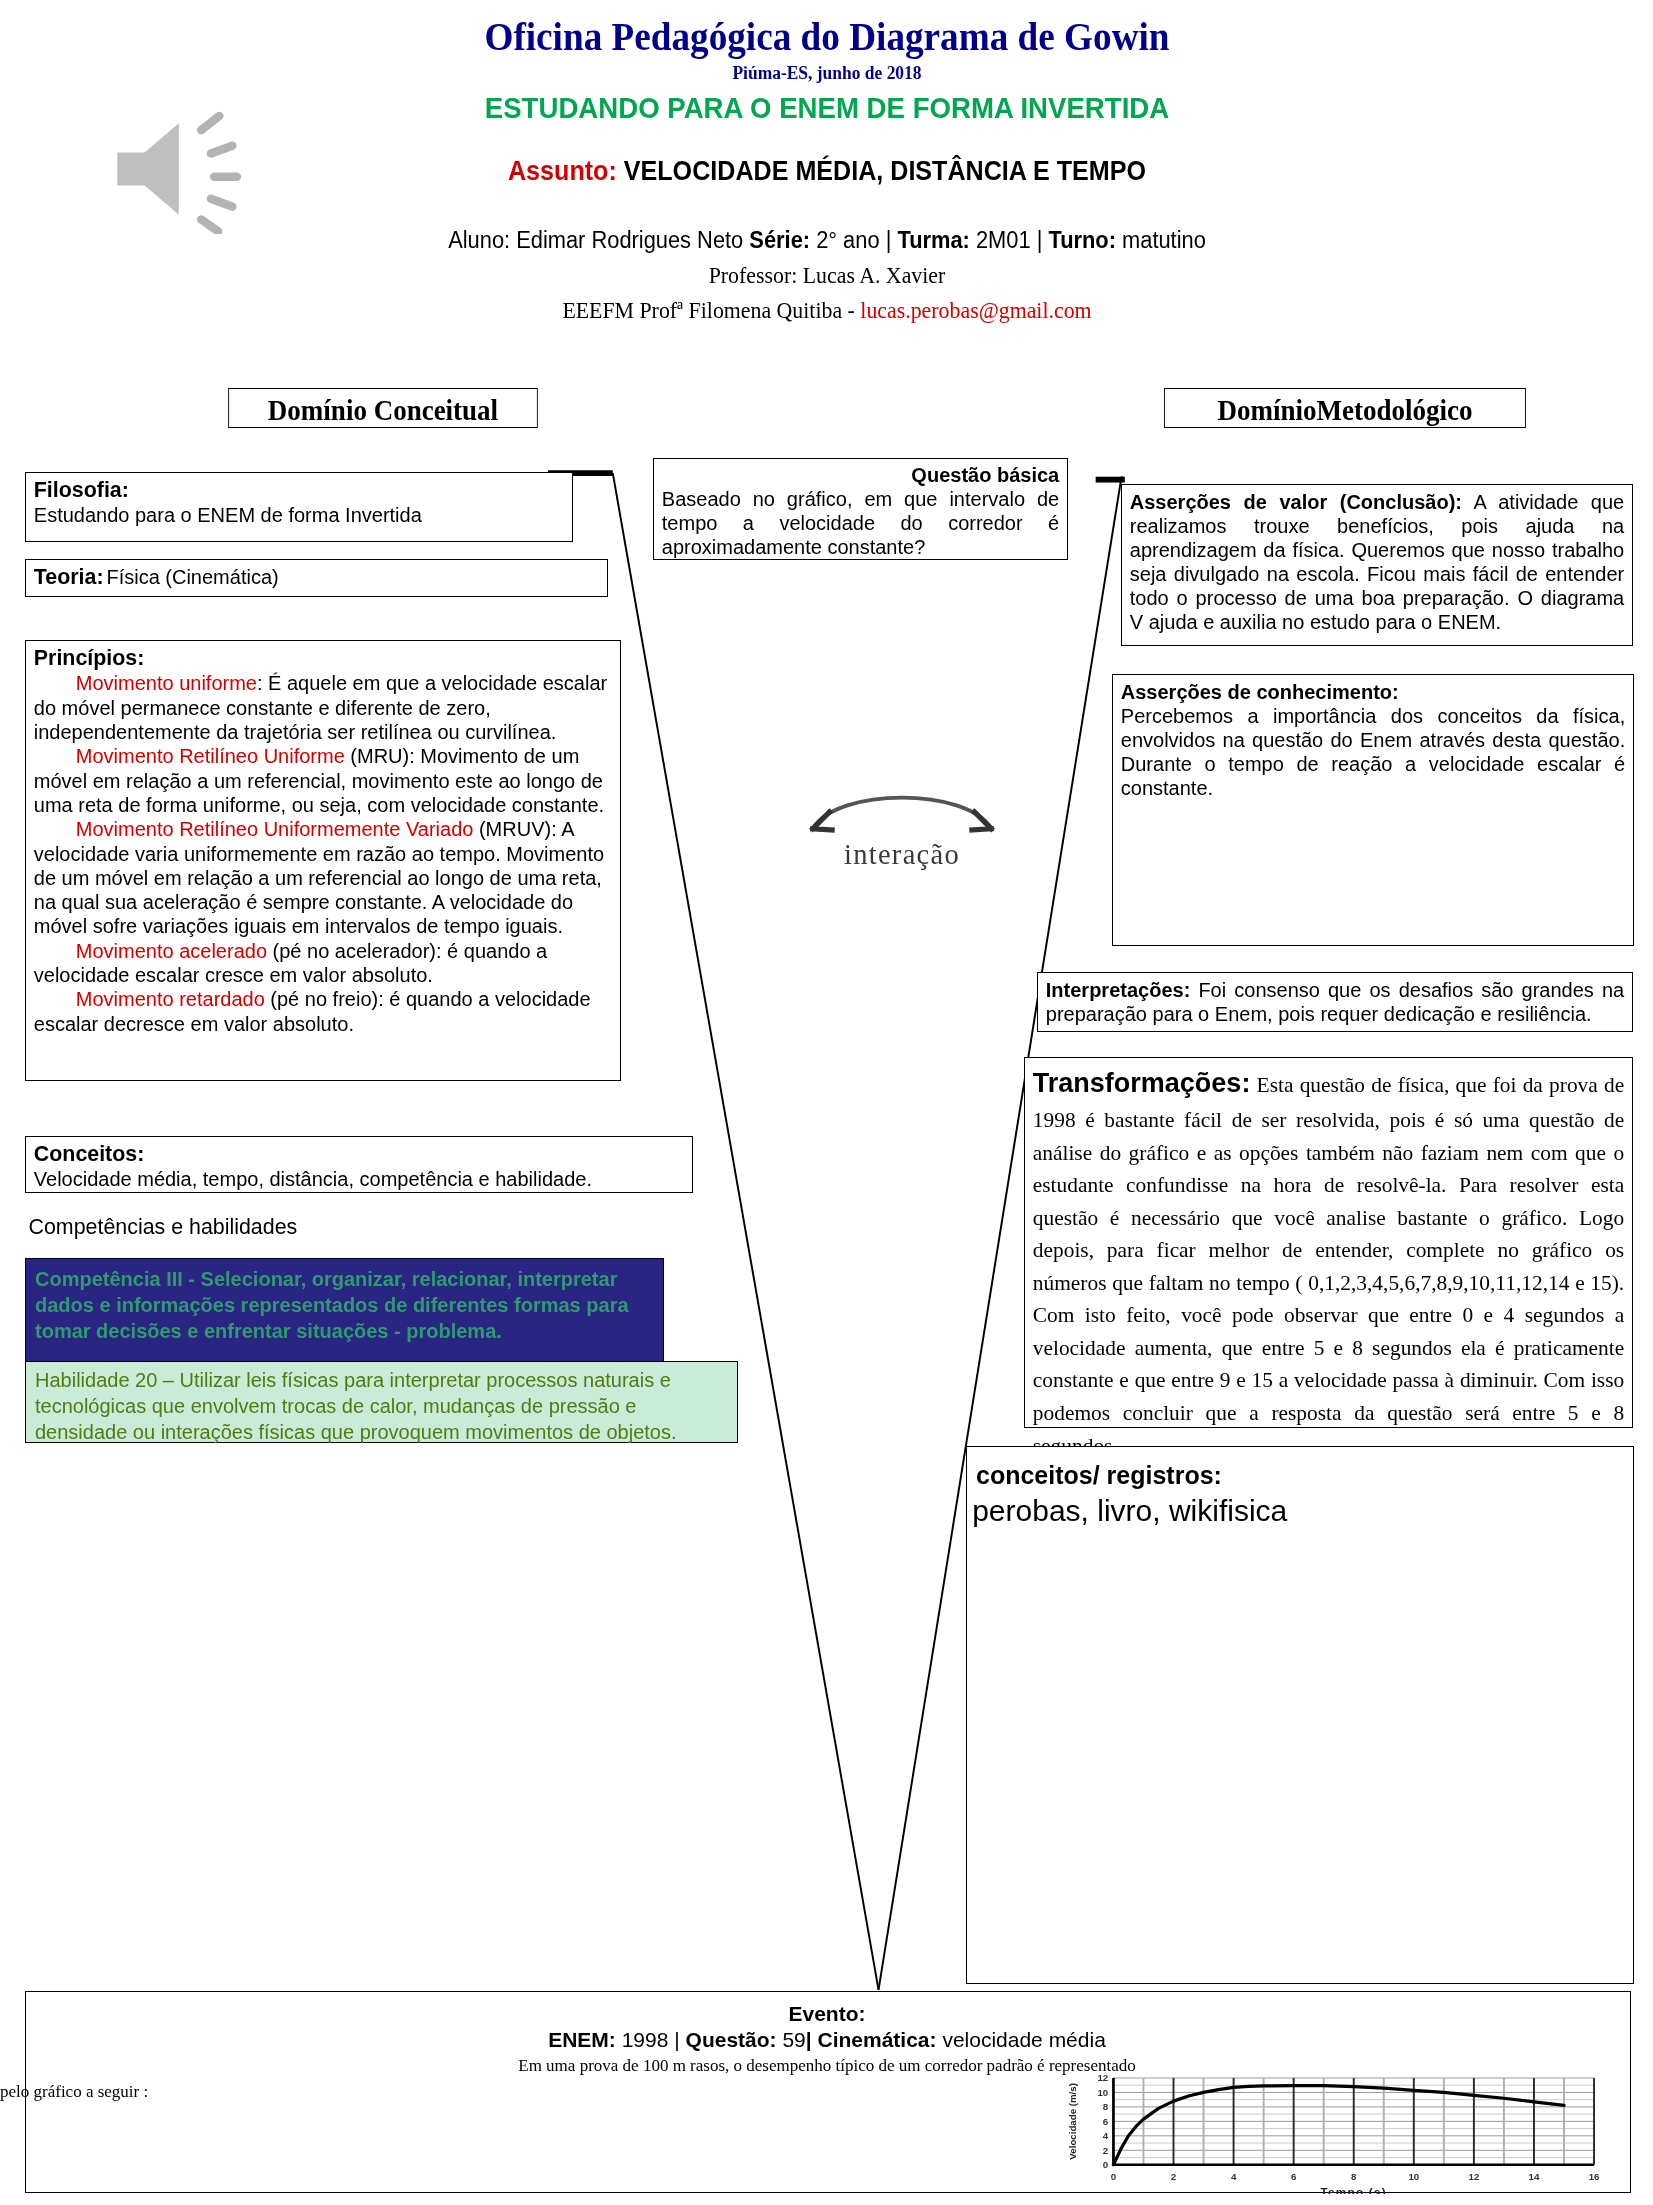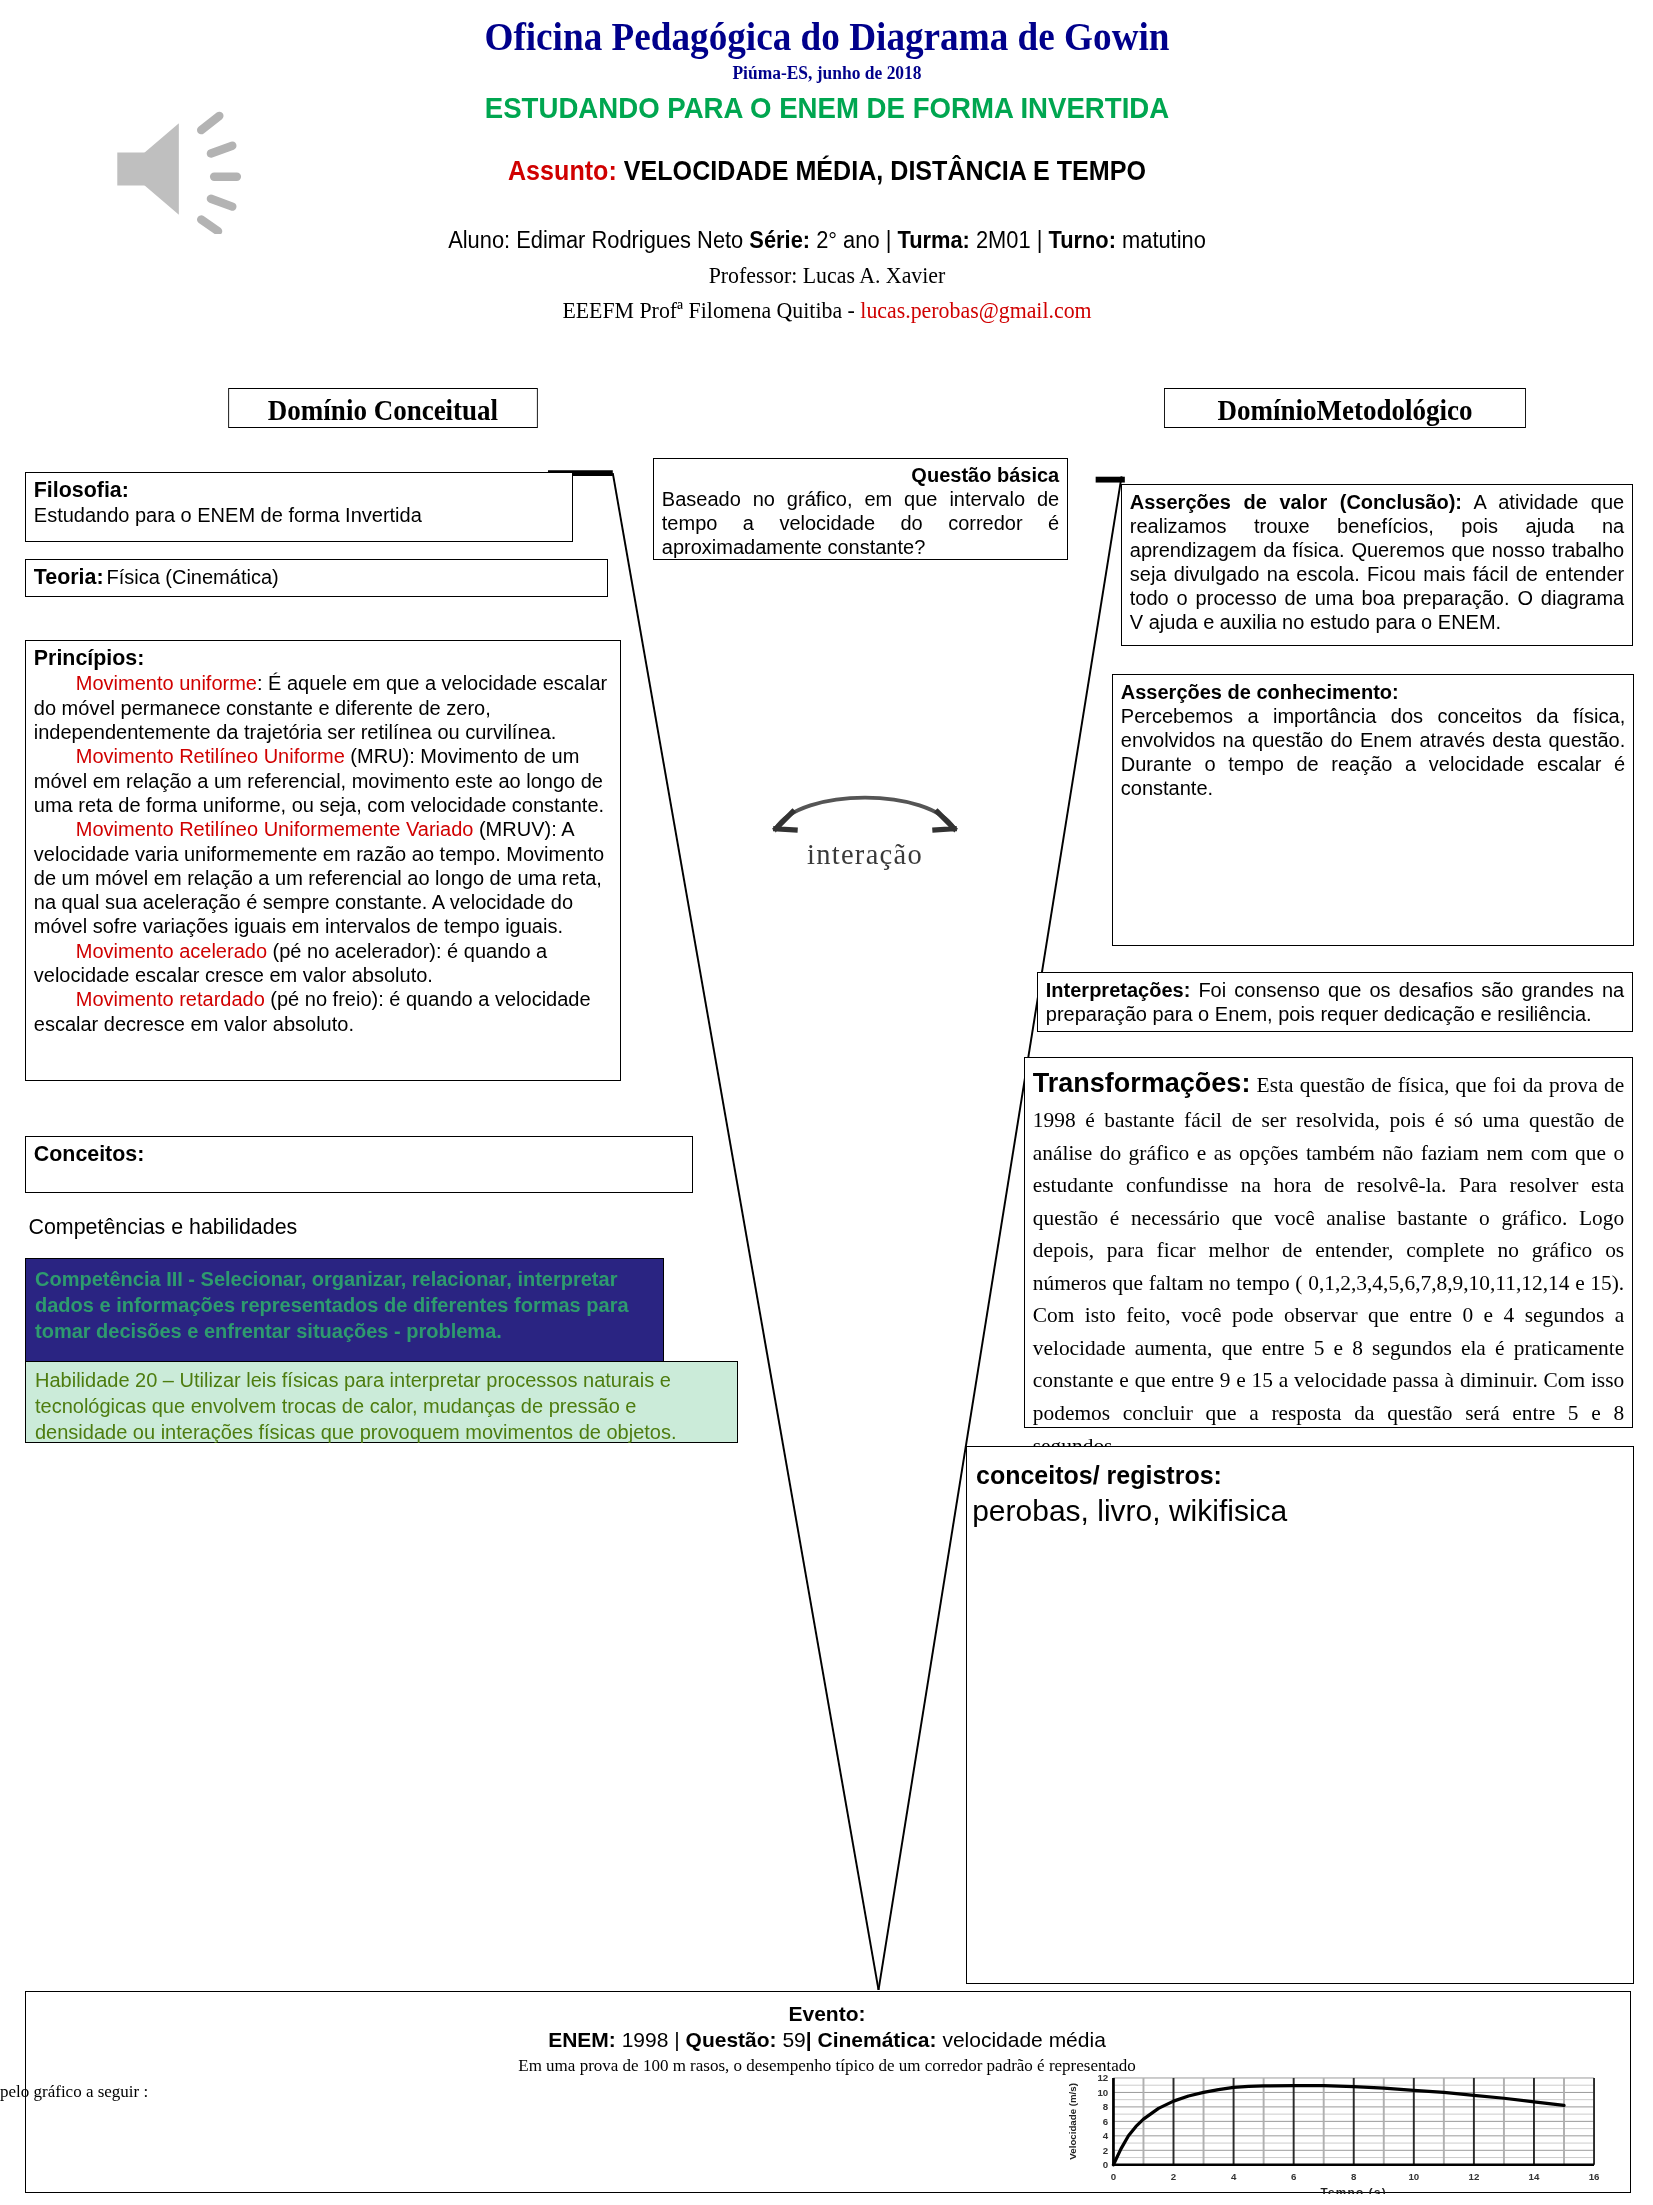--- a/index.html
+++ b/index.html
@@ -101,21 +101,21 @@
   #box-valor .t b, #box-conhec .t b, #box-interp .t b{font-weight:bold;}
 
   #box-transf .ttitle{font-weight:bold;font-size:27px;font-family:"Liberation Sans",sans-serif;}
   #box-transf .tbody{font-family:"Liberation Serif",serif;font-size:21.4px;line-height:1.52;text-align:justify;}
   #box-transf .answer{font-weight:bold;font-size:23px;font-family:"Liberation Sans",sans-serif;margin-top:2.6px;}
 
   #box-registros .rtitle{font-weight:bold;font-size:25px;padding-left:9px;}
   #box-registros .rbody{font-size:30px;padding-left:5.2px;margin-top:3.9px;}
 
   
-  #interaction{left:755px;top:778px;width:220px;height:110px;text-align:center;}
+  #interaction{left:792px;top:778px;width:220px;height:110px;text-align:center;}
   #interaction .word{
     font-family:"Liberation Serif",serif;font-size:28.5px;color:#3a3a3a;
     letter-spacing:1.3px;margin-top:-2.6px;
   }
 
   
   #vshape{left:0;top:0;width:1654px;height:2205px;pointer-events:none;}
 
   
   #box-evento{left:25px;top:1991px;width:1606px;height:202px;border:1px solid #000;background:#fff;}
@@ -199,20 +199,21 @@
   <div class="b-title">Princípios:</div>
   <div class="b-text"><span class="red">Movimento uniforme</span><span>: É aquele em que a velocidade escalar do móvel permanece constante e diferente de zero, independentemente da trajetória ser retilínea ou curvilínea.</span></div>
   <div class="b-text"><span class="red">Movimento Retilíneo Uniforme</span><span> (MRU): Movimento de um móvel em relação a um referencial, movimento este ao longo de uma reta de forma uniforme, ou seja, com velocidade constante.</span></div>
   <div class="b-text"><span class="red">Movimento Retilíneo Uniformemente Variado</span><span> (MRUV): A velocidade varia uniformemente em razão ao tempo. Movimento de um móvel em relação a um referencial ao longo de uma reta, na qual sua aceleração é sempre constante. A velocidade do móvel sofre variações iguais em intervalos de tempo iguais.</span></div>
   <div class="b-text"><span class="red">Movimento acelerado</span><span> (pé no acelerador): é quando a velocidade escalar cresce em valor absoluto.</span></div>
   <div class="b-text"><span class="red">Movimento retardado</span><span> (pé no freio): é quando a velocidade escalar decresce em valor absoluto.</span></div>
 </div>
 
 <div class="abs box pad" id="box-conceitos">
   <div class="b-title">Conceitos:</div>
+  <div class="b-text">Velocidade média, tempo, distância, competência e habilidade.</div>
 </div>
 
 <div class="abs b-text" id="lbl-competencias" style="font-size:21.4px;">Competências e habilidades</div>
 
 <div class="abs" id="box-comp3">
   <div class="ctext">Competência III - Selecionar, organizar, relacionar, interpretar dados e informações representados de diferentes formas para tomar decisões e enfrentar situações - problema.</div>
 </div>
 
 <div class="abs" id="box-hab20">
   <div class="htext">Habilidade 20 – Utilizar leis físicas para interpretar processos naturais e tecnológicas que envolvem trocas de calor, mudanças de pressão e densidade ou interações físicas que provoquem movimentos de objetos.</div>

